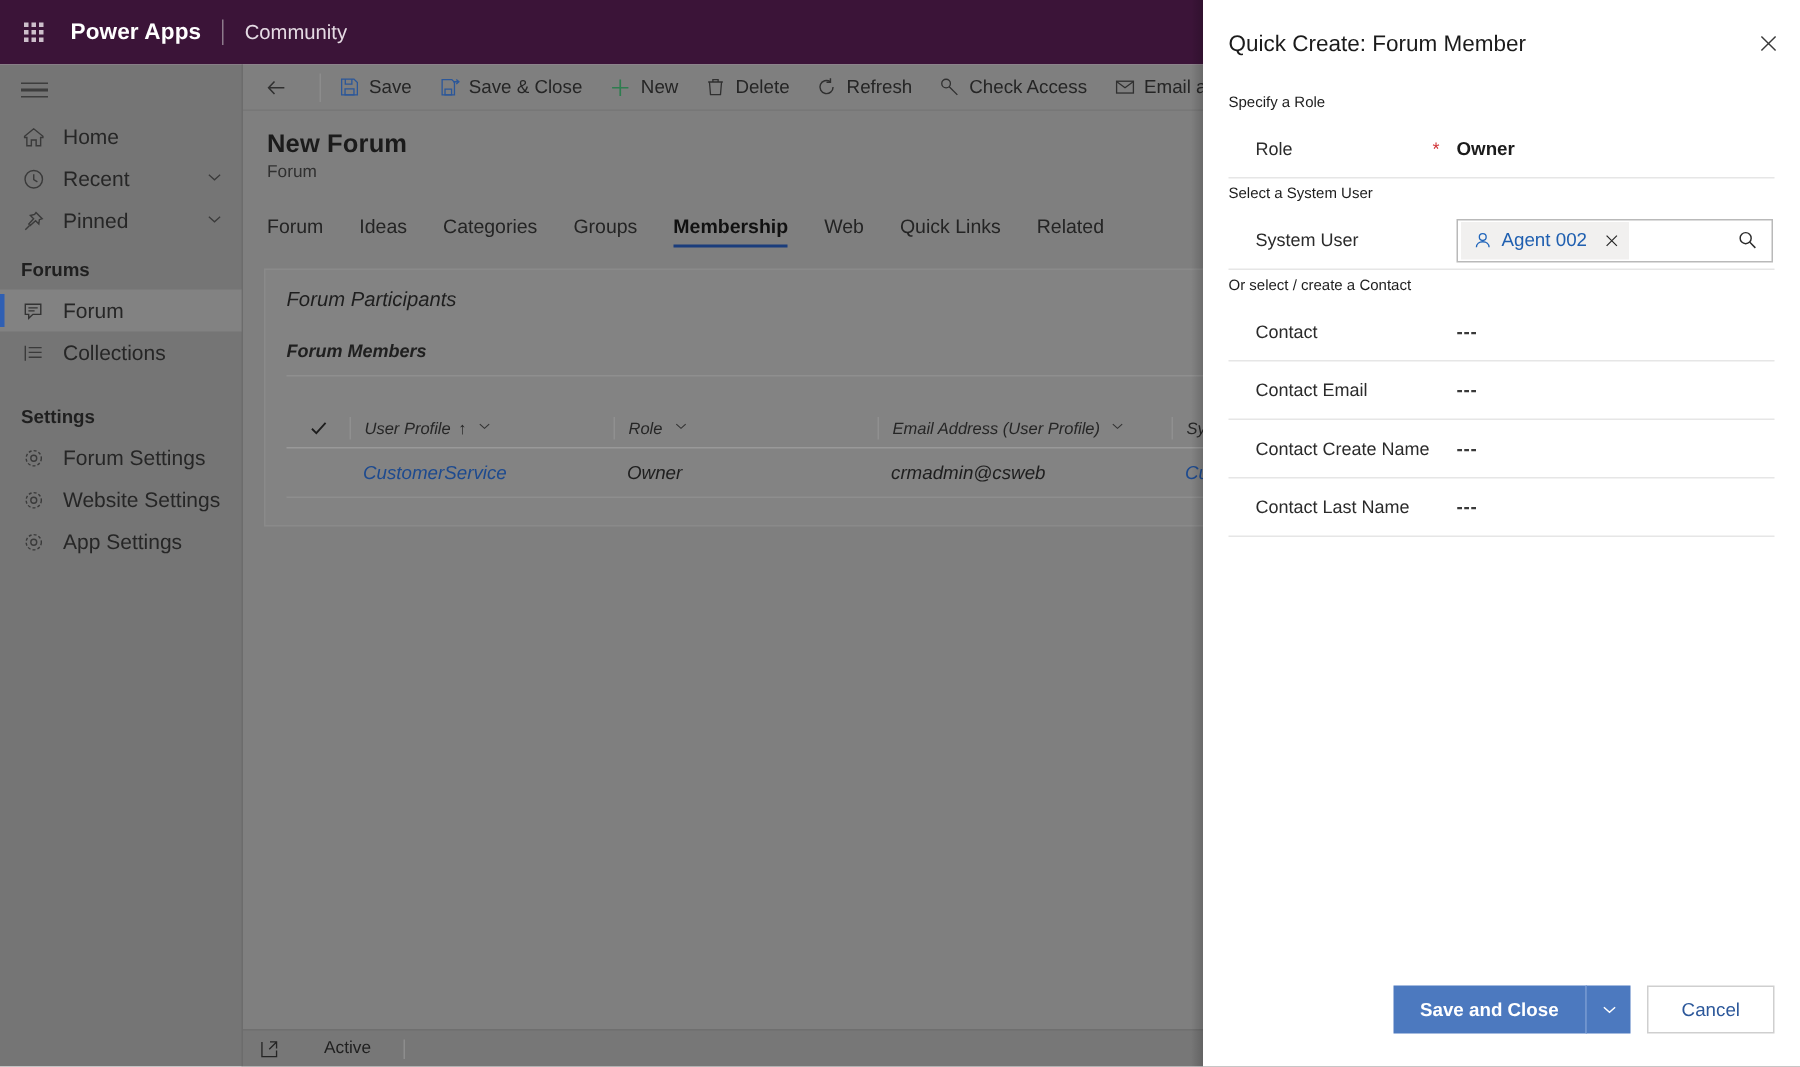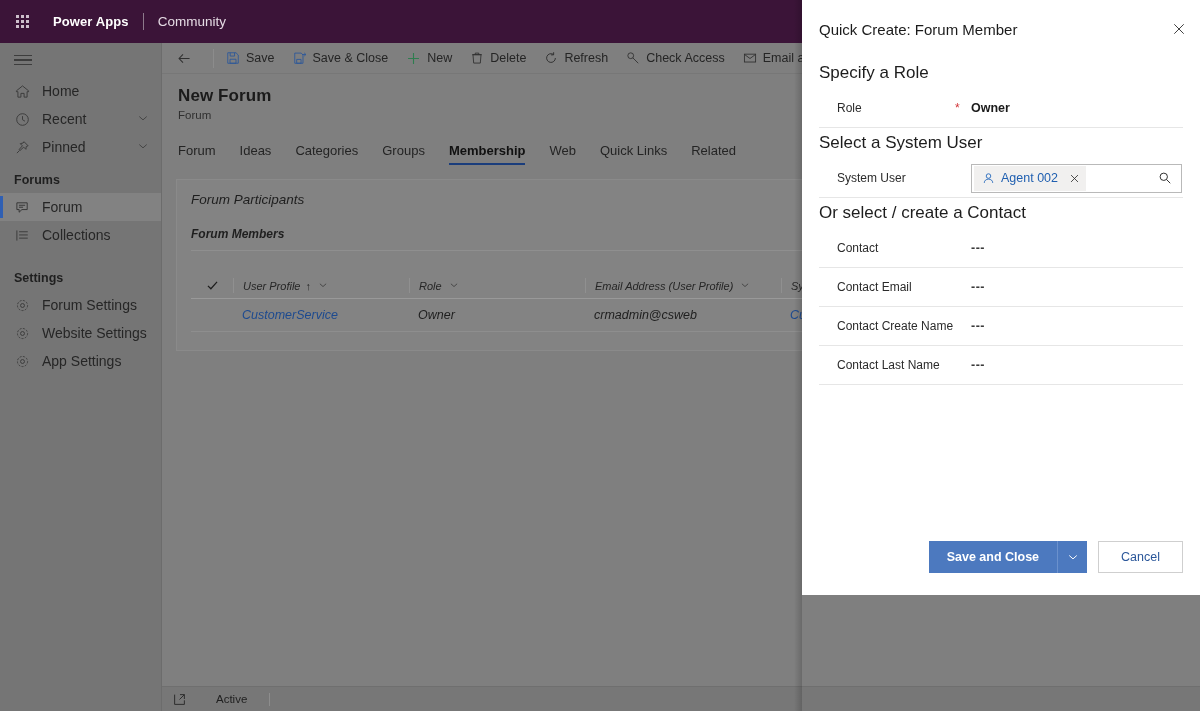--- a/index.html
+++ b/index.html
@@ -18,21 +18,21 @@
   }
   .waffle {
     width: 44px; height: 43px; display: flex; align-items: center; justify-content: center;
   }
   .waffle-grid {
     display: grid; grid-template-columns: repeat(3, 3px); grid-template-rows: repeat(3, 3px);
     gap: 2px;
   }
   .waffle-grid i { display: block; width: 3px; height: 3px; background: #cdbfcb; }
   .brand {
-    color: #ffffff; font-size: 13px; font-weight: bold; margin-left: 9px; letter-spacing: .1px;
+    color: #ffffff; font-size: 15px; font-weight: bold; margin-left: 3px; letter-spacing: .1px;
   }
   .brand-sep { width: 1px; height: 17px; background: #8d7a8b; margin: 0 14px; }
   .appname { color: #e5dbe4; font-size: 13.5px; }
 
   
   .sidenav {
     position: absolute; left: 0; top: 43px; width: 162px; height: 668px;
     background: #757575; border-right: 1px solid #6c6c6c;
   }
   .hamburger { height: 34px; display: flex; align-items: center; padding-left: 14px; }
@@ -127,33 +127,33 @@
   }
   .statusbar .sb-ico { margin-left: 11px; margin-right: 30px; display: flex; }
   .statusbar .sb-sep { width: 1px; height: 13px; background: #8d8d8d; margin-left: 22px; }
 
   
   .panel-shadow {
     position: absolute; left: 794px; top: 0; width: 8px; height: 711px;
     background: linear-gradient(to right, rgba(0,0,0,0) 0%, rgba(0,0,0,0.17) 100%);
   }
   .panel {
-    position: absolute; left: 802px; top: 0; width: 398px; height: 595px;
+    position: absolute; left: 802px; top: 0; width: 398px; height: 711px;
     background: #ffffff; display: flex; flex-direction: column;
   }
   .panel-head {
     height: 58px; display: flex; align-items: center; padding: 0 0 0 17px; flex: 0 0 58px;
   }
   .panel-title { font-size: 15px; color: #1b1b1b; }
   .panel-close {
     margin-left: auto; width: 42px; height: 42px; display: flex;
     align-items: center; justify-content: center; color: #393939;
   }
   .panel-body { flex: 1 1 auto; padding: 0 17px 0 17px; overflow: hidden; }
-  .sec-head { font-size: 17px; color: #1d1d1d; margin: 5px 0 6px 0; }
+  .sec-head { font-size: 10px; color: #1d1d1d; margin: 5px 0 6px 0; }
   .field {
     display: flex; align-items: center; min-height: 39px;
     border-bottom: 1px solid #e6e6e6; padding-left: 18px;
   }
   .f-label { width: 118px; font-size: 12px; color: #2b2b2b; flex: 0 0 118px; }
   .f-req { width: 16px; color: #d13438; font-size: 12px; flex: 0 0 16px; }
   .f-value { font-size: 12.5px; font-weight: bold; color: #1b1b1b; }
   .f-dashes { font-size: 12.5px; color: #3a3a3a; font-weight: bold; letter-spacing: .5px; }
   .lookup {
     flex: 1 1 auto; display: flex; align-items: center; height: 29px;

